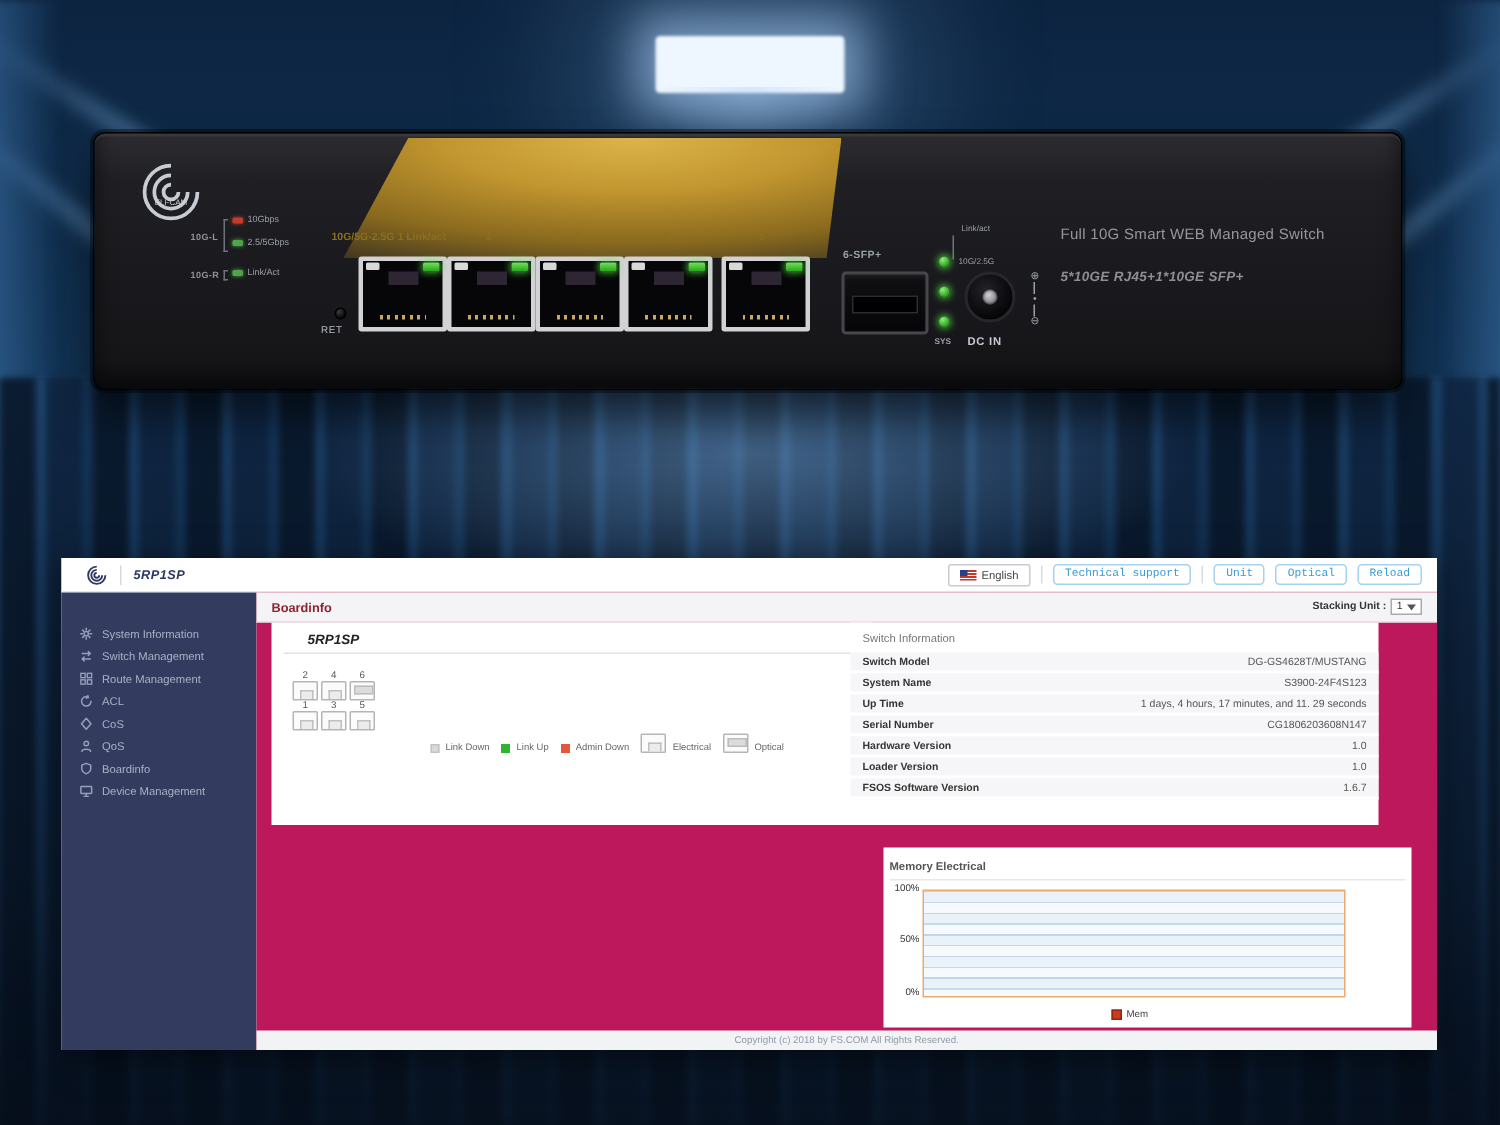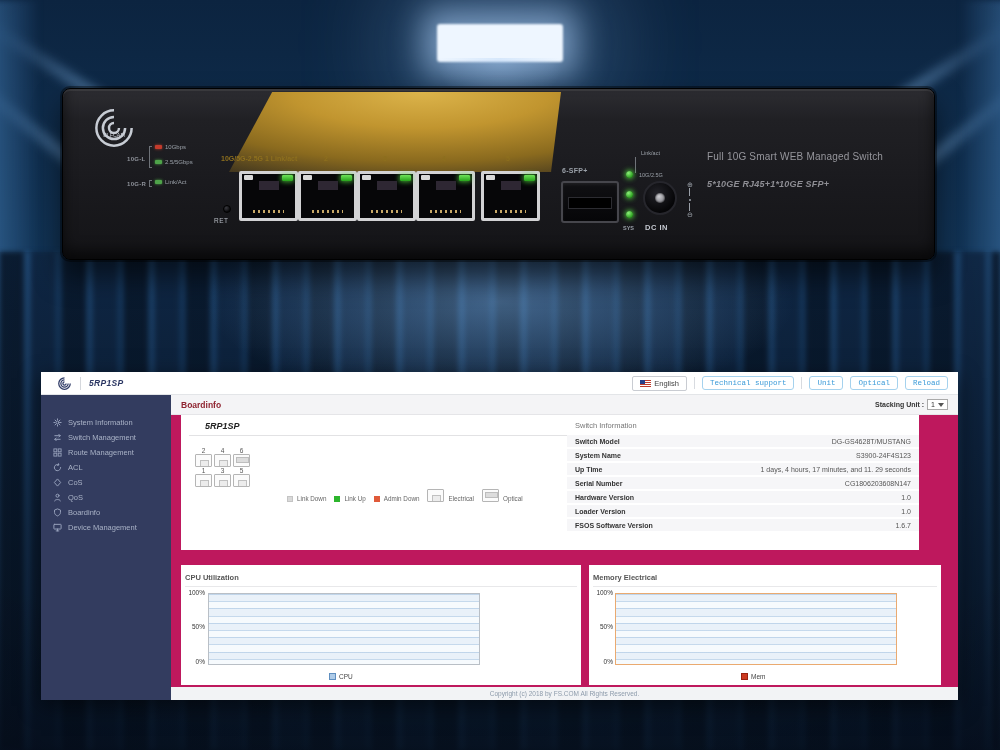--- a/index.html
+++ b/index.html
@@ -421,31 +421,20 @@
         <div class="irow">
             <span class="il">Loader Version</span>
             <span class="iv">1.0</span>
           </div>
         <div class="irow">
             <span class="il">FSOS Software Version</span>
             <span class="iv">1.6.7</span>
           </div>
       </div>
 
-      <div class="card" id="card-cpu">
-        <div class="chart-title">CPU Utilization</div>
-        <span class="yl" style="top:24px;">100%</span>
-        <span class="yl" style="top:58px;">50%</span>
-        <span class="yl" style="top:93px;">0%</span>
-        <div class="plot"></div>
-        <div class="chart-legend">
-          <span class="sq cpu"></span>
-          <span>CPU</span>
-        </div>
-      </div>
 
       <div class="card" id="card-mem">
         <div class="chart-title">Memory Electrical</div>
         <span class="yl" style="top:24px;">100%</span>
         <span class="yl" style="top:58px;">50%</span>
         <span class="yl" style="top:93px;">0%</span>
         <div class="plot"></div>
         <div class="chart-legend">
           <span class="sq mem"></span>
           <span>Mem</span>

